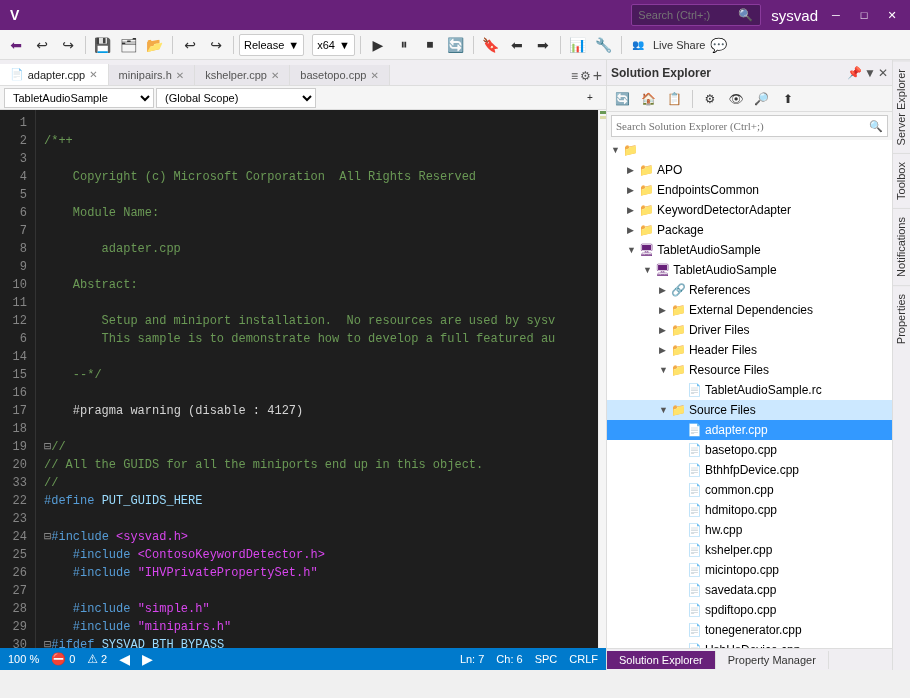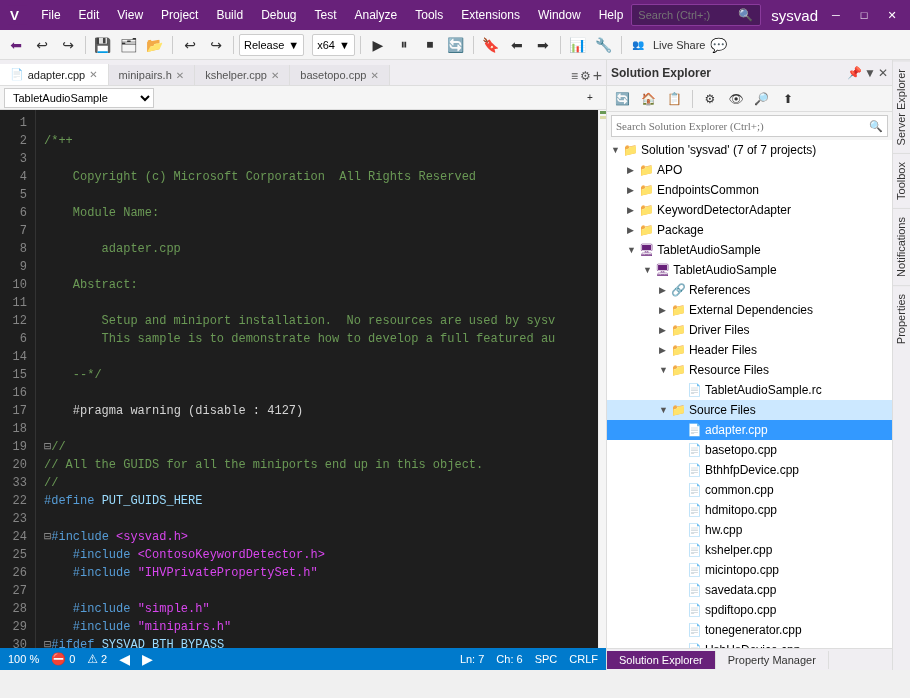--- a/index.html
+++ b/index.html
@@ -88,34 +88,20 @@
     .bottom-tab.active { background: #68217a; color: white; }
   </style>
 </head>
 <body>
 
 <div class="title-bar">
   <svg class="title-bar-logo" viewBox="0 0 20 20">
     <rect width="20" height="20" fill="#68217a"></rect>
     <text x="2" y="15" fill="white" font-size="14" font-weight="bold">V</text>
   </svg>
-  <div class="title-bar-menu">
-    <span class="menu-item">File</span>
-    <span class="menu-item">Edit</span>
-    <span class="menu-item">View</span>
-    <span class="menu-item">Project</span>
-    <span class="menu-item">Build</span>
-    <span class="menu-item">Debug</span>
-    <span class="menu-item">Test</span>
-    <span class="menu-item">Analyze</span>
-    <span class="menu-item">Tools</span>
-    <span class="menu-item">Extensions</span>
-    <span class="menu-item">Window</span>
-    <span class="menu-item">Help</span>
-  </div>
   <div class="title-bar-search">
     <input type="text" placeholder="Search (Ctrl+;)" style="">
     <span style="color:#aaa; font-size:12px;">🔍</span>
   </div>
   <div class="title-bar-right">
     <span style="color:white; font-size:15px;">sysvad</span>
     <span class="win-btn">─</span>
     <span class="win-btn">□</span>
     <span class="win-btn">✕</span>
   </div>
@@ -185,20 +171,23 @@
       <div class="tab-extras">
         <span style="font-size:12px; cursor:pointer; color:#555;">≡</span>
         <span style="font-size:12px; cursor:pointer; color:#555;">⚙</span>
         <span style="font-size:16px; cursor:pointer; color:#555;">+</span>
       </div>
     </div>
 
     <div class="scope-bar">
       <select class="scope-dropdown" style="min-width:150px;">
         <option>TabletAudioSample</option>
+      </select>
+      <select class="scope-dropdown" style="min-width:160px;">
+        <option>(Global Scope)</option>
       </select>
       <div style="margin-left:auto; display:flex; gap:2px;">
         <div class="tb-btn" style="font-size:10px;">+</div>
       </div>
     </div>
 
     <div class="code-editor">
       <div class="line-numbers">
         <div>1</div>
           <div>2</div>
@@ -320,21 +309,20 @@
 
     <div class="panel-search">
       <input type="text" style="width: 100%;" placeholder="Search Solution Explorer (Ctrl+;)">
       <span style="font-size:11px; color:#aaa;">🔍</span>
     </div>
 
     <div class="tree-view">
       <div class="tree-item">
         <span class="tree-arrow">▼</span>
         <span class="tree-icon">📁</span>
-        <span class="tree-label">Solution 'sysvad' (7 of 7 projects)</span>
       </div>
       <div class="tree-item">
         <span class="tree-indent" style="width:16px;"></span>
         <span class="tree-arrow">▶</span>
         <span class="tree-icon" style="color:#dcb400;">📁</span>
         <span class="tree-label">APO</span>
       </div>
       <div class="tree-item">
         <span class="tree-indent" style="width:16px;"></span>
         <span class="tree-arrow">▶</span>

